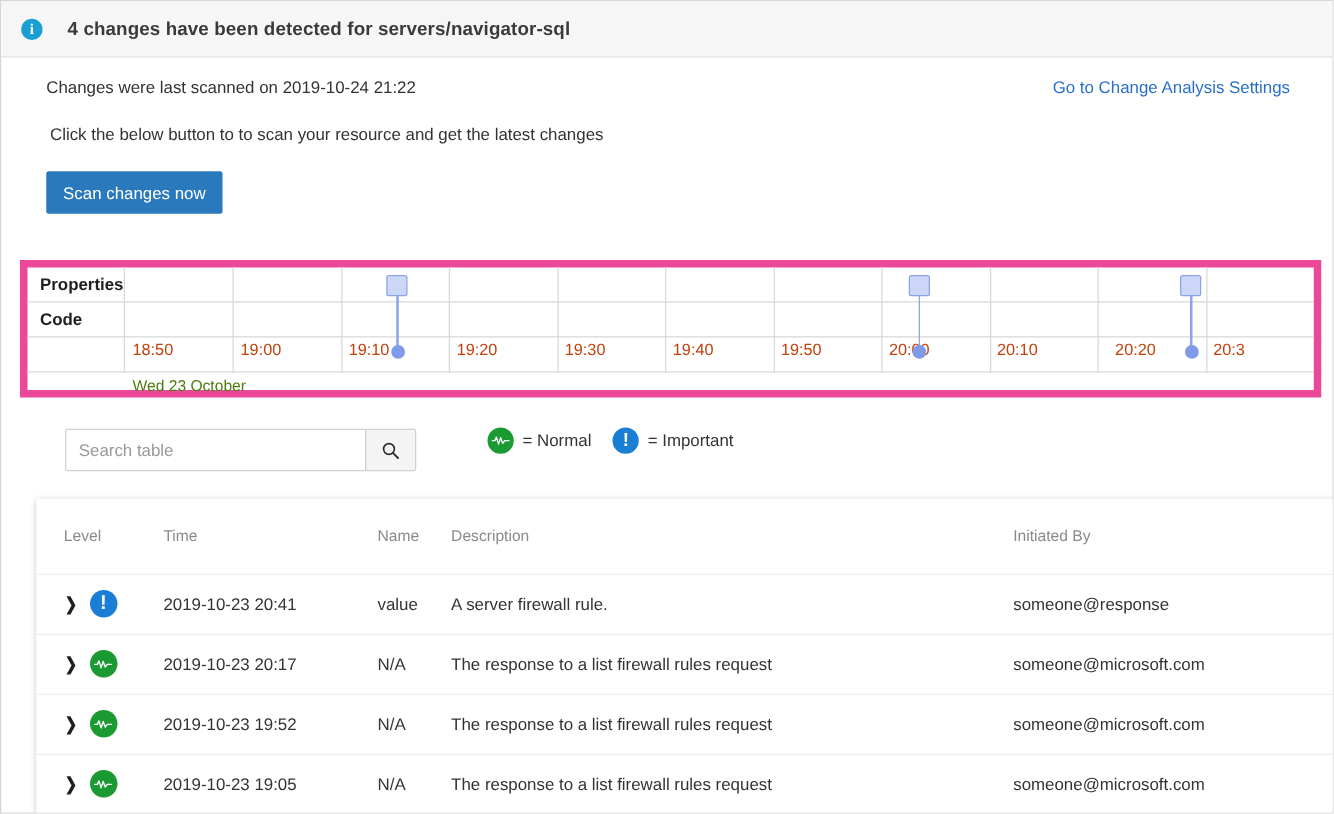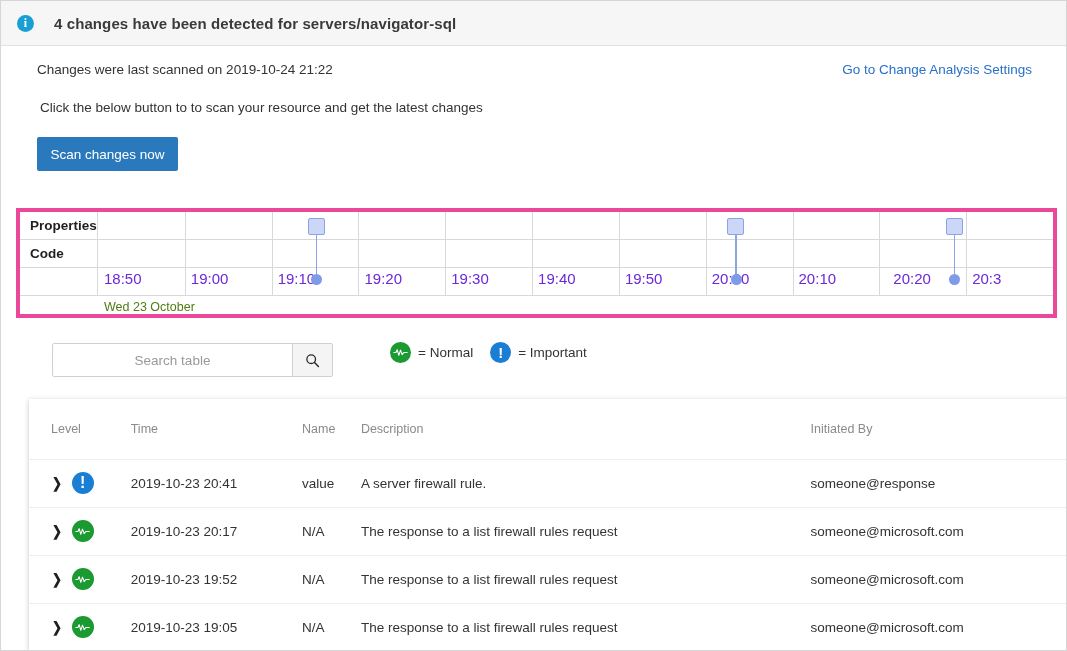--- a/index.html
+++ b/index.html
@@ -69,21 +69,21 @@
     font-family: "Liberation Sans", sans-serif;
     font-size: 13.5px;
     cursor: pointer;
     padding: 0;
   }
 
   
   .timeline {
     position: absolute; left: 15px; top: 207px;
     width: 1041px; height: 110px;
-    border: 4px solid #ec4899;
+    border: 6px solid #ec4899;
     background: #ffffff;
   }
   .tl-rows { position: absolute; inset: 0; }
   .tl-row {
     position: absolute; left: 0; width: 100%;
     border-bottom: 1px solid #d8d8d8;
   }
   .tl-row.r1 { top: 0;  height: 28px; }
   .tl-row.r2 { top: 28px; height: 28px; }
   .tl-row.r3 { top: 56px; height: 28px; }
@@ -101,21 +101,21 @@
     width: 1px; height: 84px; background: #d8d8d8;
   }
 
   .tl-grid { position: absolute; left: 78px; top: 0; right: 0; height: 84px; }
   .tl-vline {
     position: absolute; top: 0; width: 1px; height: 84px;
     background: #d8d8d8;
   }
   .tl-tick {
     position: absolute; top: 58px;
-    font-size: 15px; color: #6d28d9;
+    font-size: 13px; color: #c2410c;
     padding-left: 6px;
     white-space: nowrap;
   }
   .tl-date {
     position: absolute; left: 84px; top: 88px;
     font-size: 12.5px; color: #4d7c0f;
   }
 
   .tl-marker { position: absolute; top: 0; }
   .tl-stem {
@@ -146,21 +146,20 @@
     overflow: hidden;
   }
   .search-input {
     flex: 1;
     border: none; outline: none;
     padding: 0 10px;
     font-family: "Liberation Sans", sans-serif;
     font-size: 13.5px;
     color: #333333;
     background: transparent;
-    text-align: center;
   }
   .search-input::placeholder { color: #999999; }
   .search-btn {
     width: 40px;
     border: none;
     border-left: 1px solid #d0d0d0;
     background: #f4f4f4;
     cursor: pointer;
     display: flex; align-items: center; justify-content: center;
     padding: 0;

